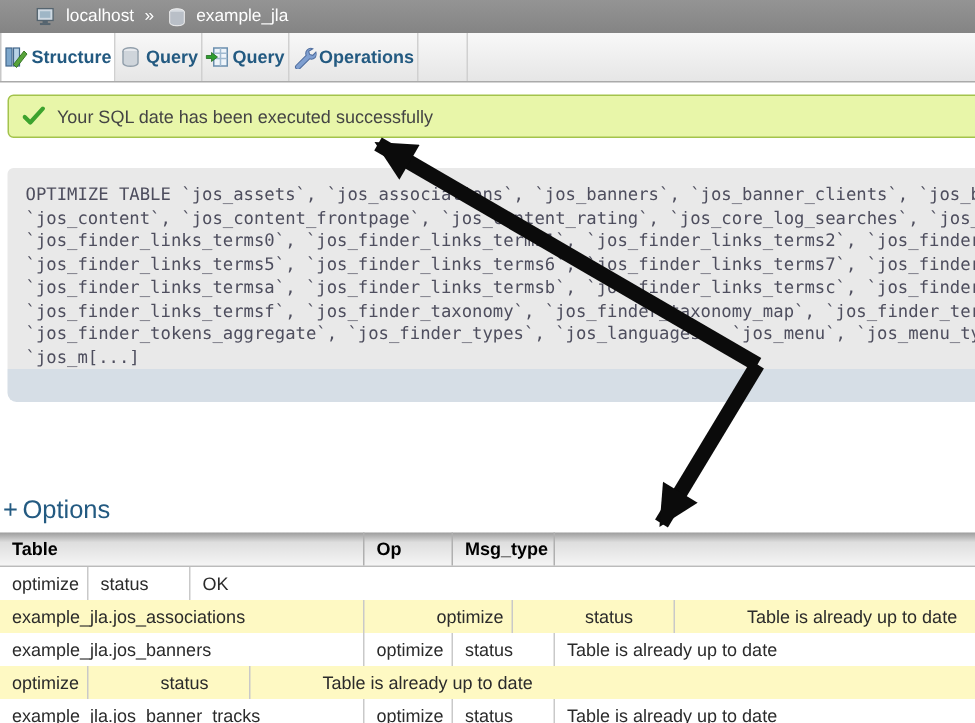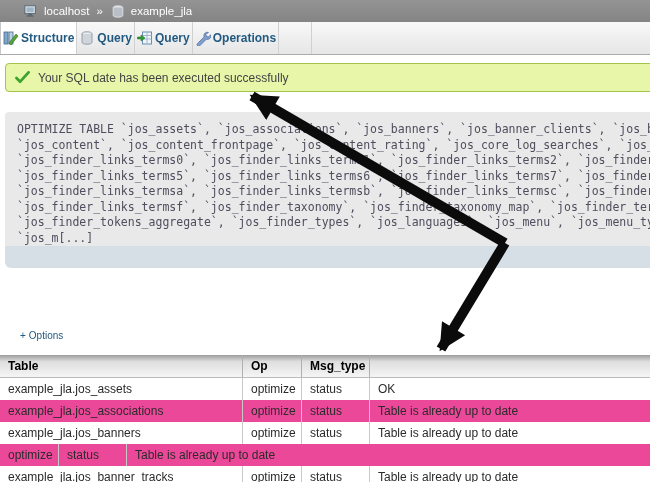--- a/index.html
+++ b/index.html
@@ -32,37 +32,37 @@
 
   
   .sqlbox { position:absolute; left:5px; top:112px; width:660px; height:134px;
     background:#e9e9e9; border-radius:4px 4px 0 0; overflow:hidden;
     padding:10px 0 0 12px; font-family:"DejaVu Sans Mono", monospace;
     font-size:11.5px; line-height:15.5px; color:#4e4e5e; white-space:pre; }
   .strip { position:absolute; left:5px; top:246px; width:660px; height:22px;
     background:#d6dee6; border-radius:0 0 6px 6px; }
 
   
-  .options { position:absolute; left:20px; top:330px; font-size:10px;text-align:right; }
+  .options { position:absolute; left:2px; top:330px; font-size:17px;text-align:right; }
   .options .plus { color:#235a81; margin-right:3px; }
   .options a { color:#235a81; text-decoration:none; }
 
   
   .rtable { position:absolute; left:0; top:355px; width:650px; font-size:12px; color:#2b2b2b; }
   .trow { display:flex; height:22px; align-items:center; }
   .thead { height:23px; font-weight:bold; color:#000;
     background:linear-gradient(#9c9c9c 0%, #dedede 30%, #f5f5f5 100%);
     border-bottom:1px solid #bbb; }
   .cell { padding:0 0 0 8px; height:100%; display:flex; align-items:center; overflow:hidden; white-space:nowrap; }
   .c1 { width:243px; border-right:1px solid #c9c9c9; }
   .c2 { width:59px;  border-right:1px solid #c9c9c9; }
   .c3 { width:68px;  border-right:1px solid #c9c9c9; }
   .c4 { flex:1; border-right:0; }
   .thead .cell { border-right-color:#b0b0b0; }
-  .trow.alt { background:#ec4899; }
+  .trow.alt { background:#fef9c3;gap:40px; }
 
   
   .anno { position:absolute; left:0; top:0; width:650px; height:482px; pointer-events:none; z-index:40; }
 </style>
 </head>
 <body>
 
 <div class="viewport">
 
   <div class="topbar">
@@ -132,21 +132,20 @@
     <span class="plus">+</span><a href="#">Options</a>
   </div>
 
   <div class="rtable">
     <div class="trow thead">
       <div class="cell c1">Table</div>
       <div class="cell c2">Op</div>
       <div class="cell c3">Msg_type</div>
     </div>
     <div class="trow">
-      <div class="cell c1">example_jla.jos_assets</div>
       <div class="cell c2">optimize</div>
       <div class="cell c3">status</div>
       <div class="cell c4">OK</div>
     </div>
     <div class="trow alt">
       <div class="cell c1">example_jla.jos_associations</div>
       <div class="cell c2">optimize</div>
       <div class="cell c3">status</div>
       <div class="cell c4">Table is already up to date</div>
     </div>

